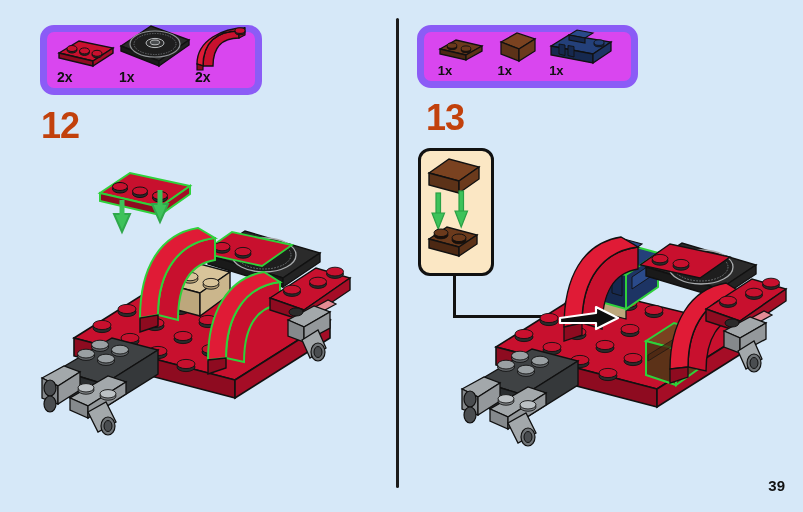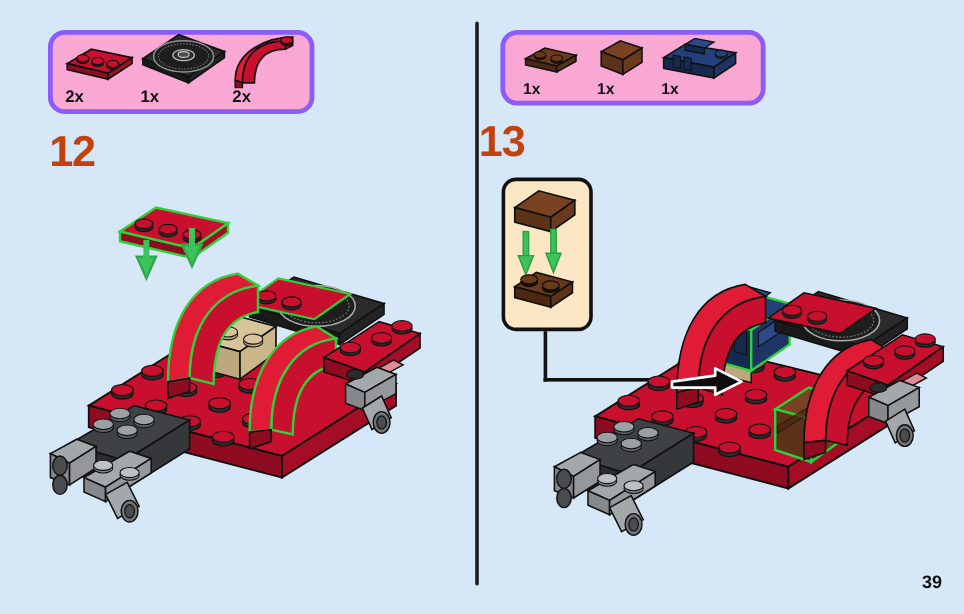--- a/index.html
+++ b/index.html
@@ -13,22 +13,22 @@
 
   
   .divider{
     position:absolute;left:396px;top:18px;width:3px;height:470px;
     background:#1b1b1b;border-radius:2px;
   }
 
   
   .parts-box{
     position:absolute;
-    background:#f9a8d4;
-    border:4px solid #8b5cf6;
+    background:#d946ef;
+    border:7px solid #8b5cf6;
     border-radius:14px;
     box-sizing:border-box;
   }
   #parts-box-12{left:40px;top:25px;width:222px;height:70px;}
   #parts-box-13{left:417px;top:25px;width:221px;height:63px;}
 
   .parts-row{
     position:absolute;inset:0;
     display:flex;align-items:flex-end;justify-content:space-around;
     padding:0 8px 4px 8px;box-sizing:border-box;
@@ -43,21 +43,21 @@
     align-self:flex-start;margin-left:2px;
   }
   #parts-box-12 .part-qty{font-size:14px;}
 
   
   .step-number{
     position:absolute;font-size:36px;font-weight:bold;color:#c2410c;
     letter-spacing:-1px;line-height:1;
   }
   #step-number-12{left:41px;top:108px;}
-  #step-number-13{left:399px;top:100px;}
+  #step-number-13{left:426px;top:100px;}
 
   
   #callout-13{
     position:absolute;left:418px;top:148px;width:76px;height:128px;
     background:#fbe7c4;border:3px solid #111;border-radius:12px;
     box-sizing:border-box;
   }
   .callout-stem-v{
     position:absolute;left:453px;top:276px;width:3px;height:42px;background:#111;
   }

